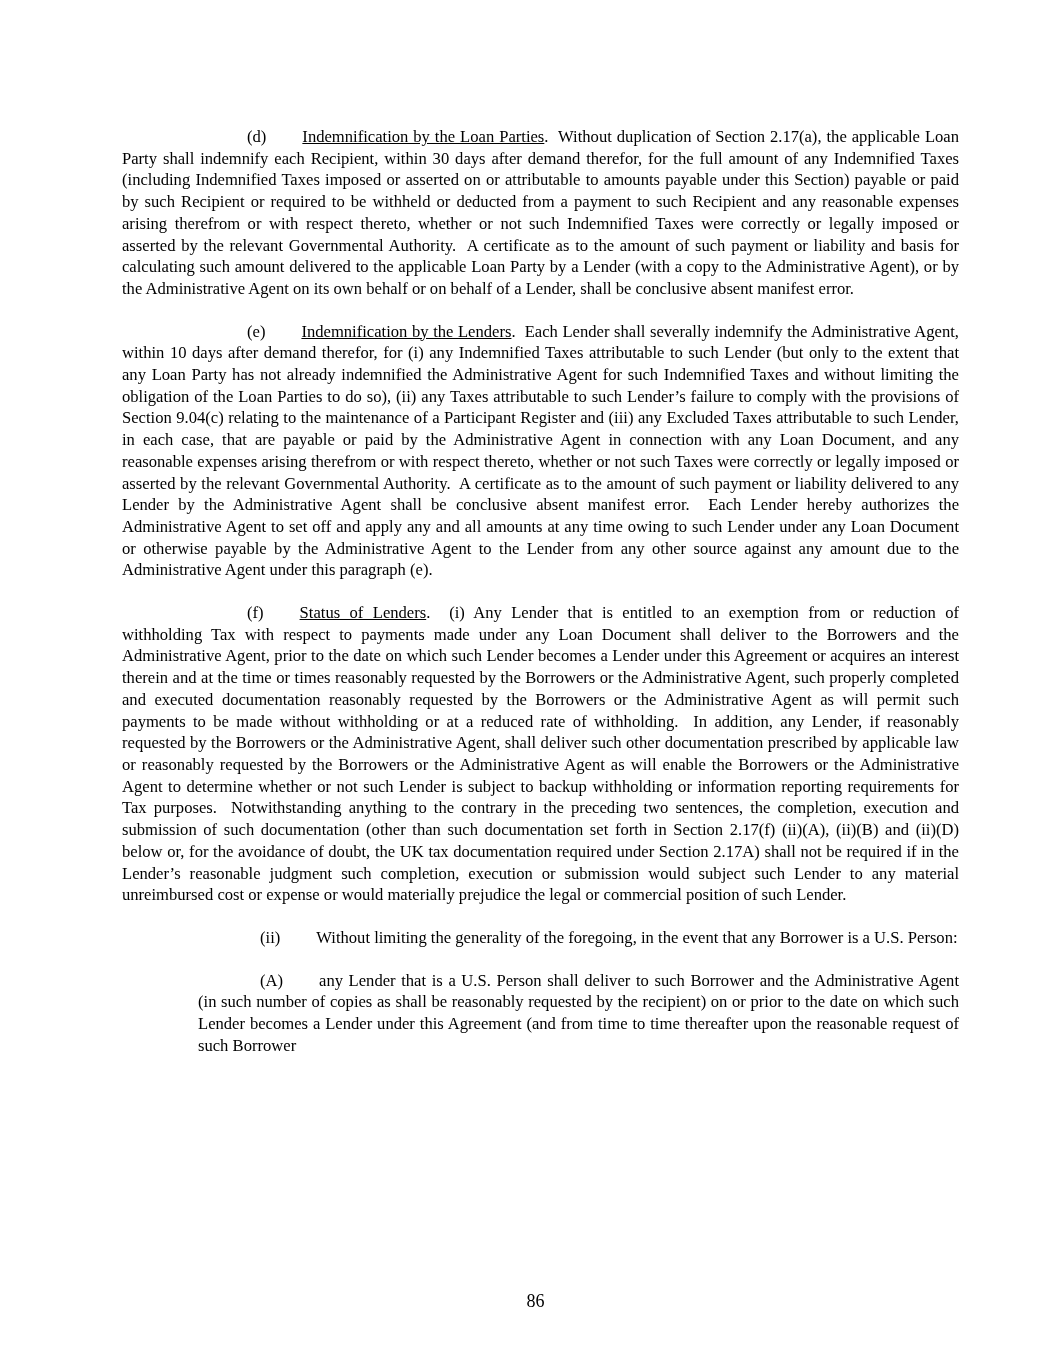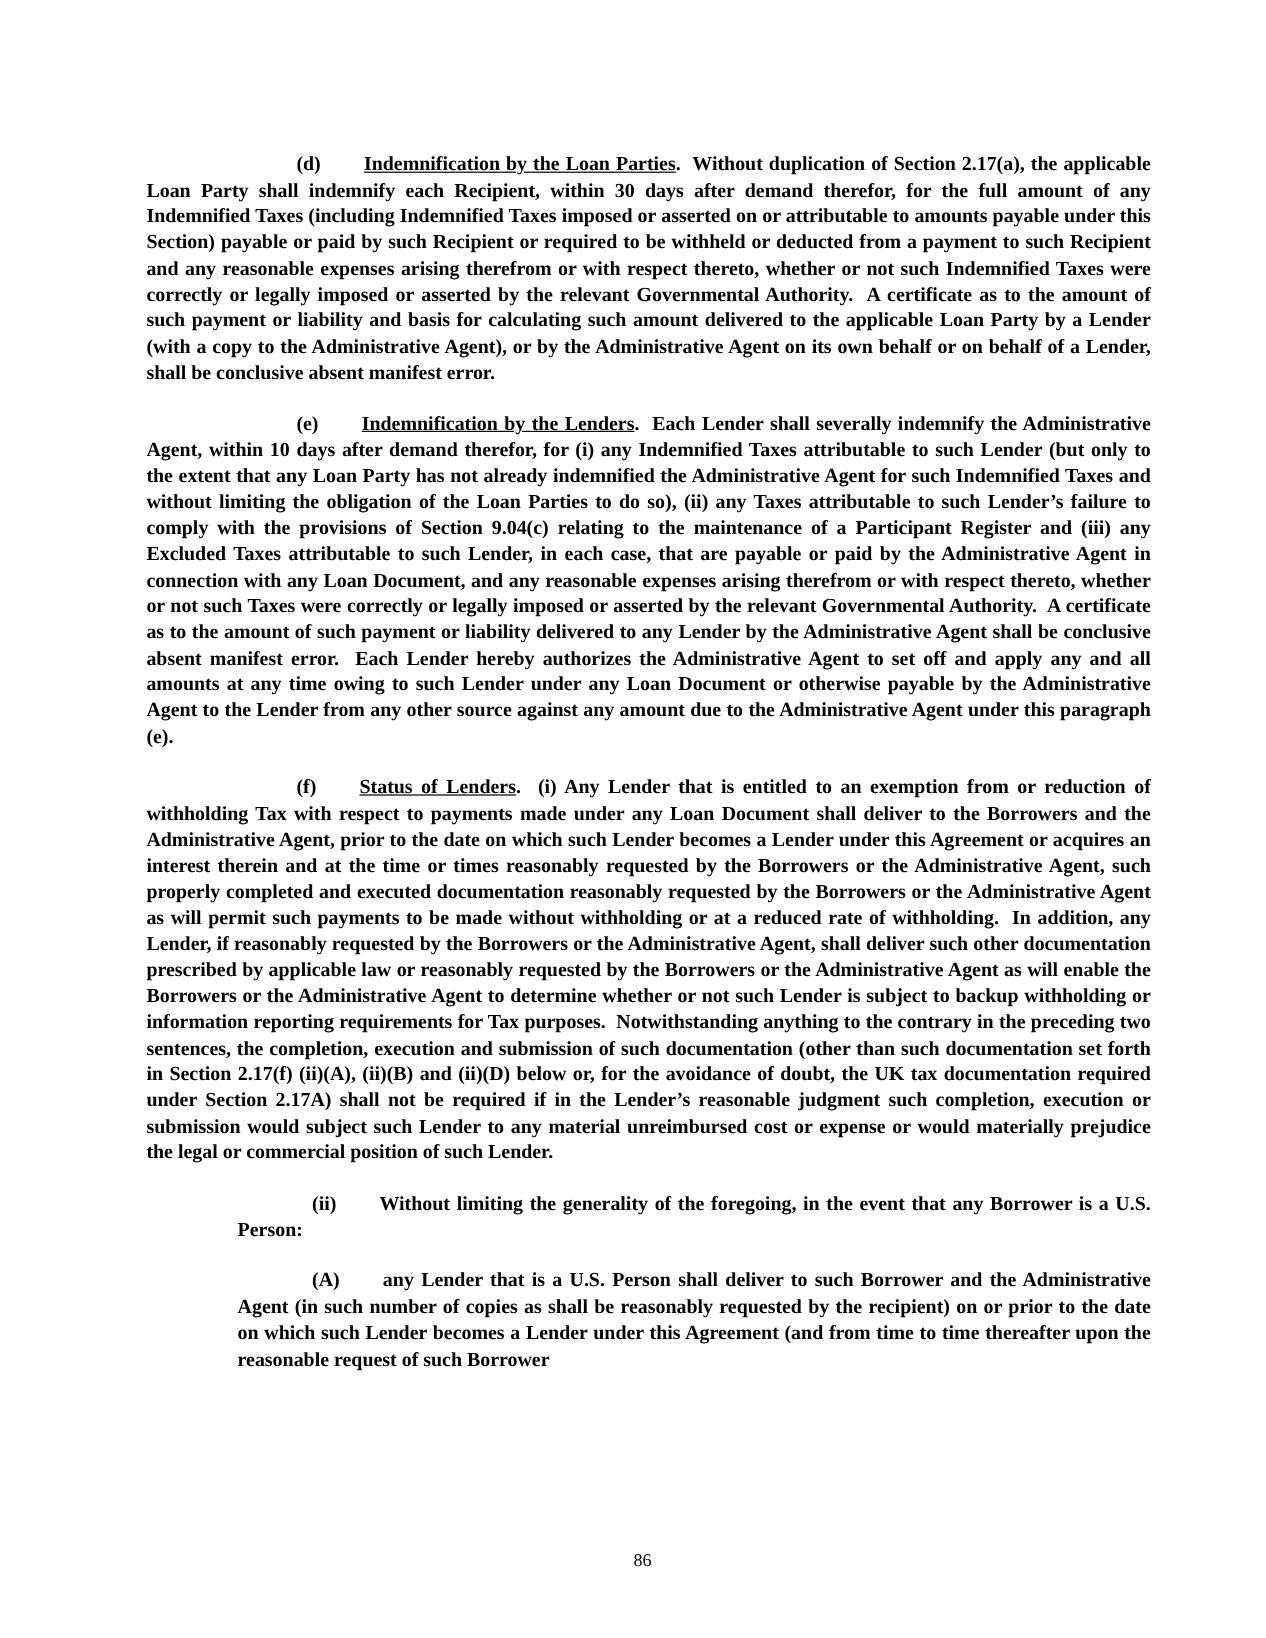--- a/index.html
+++ b/index.html
@@ -13,21 +13,20 @@
     height: 1365px;
     background: #ffffff;
     color: #000000;
     font-family: "Liberation Serif", "DejaVu Serif", serif;
     font-size: 16.6px;
     line-height: 21.7px;
     overflow: hidden;
   }
   .page-inner {
     padding: 126px 96px 0 122px;
-    font-weight: bold;
   }
   p.para {
     margin: 0 0 21px 0;
     text-align: justify;
     text-indent: 125px;
   }
   p.para.sub {
     margin-left: 76px;
     text-indent: 62px;
   }
@@ -38,21 +37,21 @@
   .heading {
     text-decoration: underline;
   }
   .page-number {
     position: absolute;
     left: 16px;
     right: 0;
     bottom: 52px;
     text-align: center;
     font-family: "Liberation Serif", "DejaVu Serif", serif;
-    font-size: 15px;
+    font-size: 18px;
   }
 </style>
 </head>
 <body>
 
 <div class="page">
   <div class="page-inner">
 
     <p class="para"><span>(d)</span><span class="tab"></span><span class="heading">Indemnification by the Loan Parties</span><span>.&nbsp; Without duplication of Section 2.17(a), the applicable Loan Party shall indemnify each Recipient, within 30 days after demand therefor, for the full amount of any Indemnified Taxes (including Indemnified Taxes imposed or asserted on or attributable to amounts payable under this Section) payable or paid by such Recipient or required to be withheld or deducted from a payment to such Recipient and any reasonable expenses arising therefrom or with respect thereto, whether or not such Indemnified Taxes were correctly or legally imposed or asserted by the relevant Governmental Authority.&nbsp; A certificate as to the amount of such payment or liability and basis for calculating such amount delivered to the applicable Loan Party by a Lender (with a copy to the Administrative Agent), or by the Administrative Agent on its own behalf or on behalf of a Lender, shall be conclusive absent manifest error.</span></p>
 

